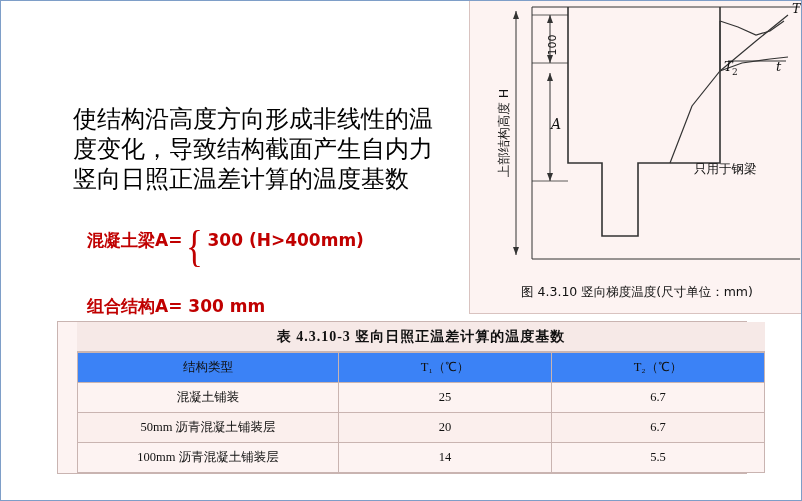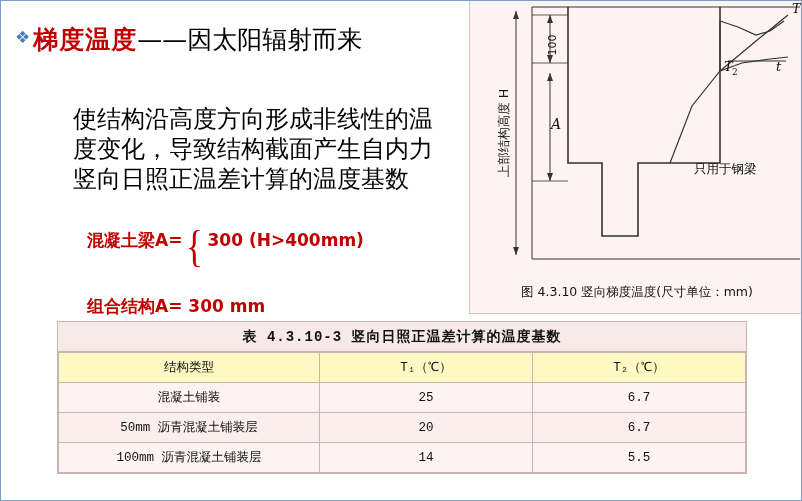--- a/index.html
+++ b/index.html
@@ -150,60 +150,58 @@
     left: 56px;
     top: 320px;
     width: 690px;
     background: #fdf3f2;
     border: 1px solid #c9b4b1;
     box-sizing: border-box;
   }
   table.temp-table {
     width: 100%;
     border-collapse: collapse;
-    font-family: Liberation Mono, monospace;
+    font-family: Liberation Serif, serif;
     font-size: 12.5px;
     color: #111;
+    margin-left: 19px;
   }
   table.temp-table caption {
     caption-side: top;
     padding: 6px 0 5px 0;
     font-size: 14px;
     font-weight: bold;
     color: #111;
     letter-spacing: 1px;
     background: #f6e9e7;
     border-bottom: 1px solid #c9b4b1;
   }
   table.temp-table th,
   table.temp-table td {
     border: 1px solid #c9b4b1;
     text-align: center;
     padding: 6px 4px;
     font-weight: normal;
   }
   table.temp-table thead th {
-    background: #fef9c3;
+    background: #3b82f6;
     font-size: 12.5px;
   }
   table.temp-table td:first-child,
   table.temp-table th:first-child { width: 38%; }
   table.temp-table tbody tr:nth-child(odd) { background: #fdf3f2; }
   table.temp-table tbody tr:nth-child(even) { background: #fbefed; }
 </style>
 </head>
 <body>
 
 <div id="slide">
 
   <div class="left-block">
 
-    <div class="bullet-line">
-      <span class="bullet-mark">❖</span><span class="title-red">梯度温度</span><span class="title-black">——因太阳辐射而来</span>
-    </div>
 
 
     <div class="para">
       <div>使结构沿高度方向形成非线性的温</div>
       <div>度变化，导致结构截面产生自内力</div>
       <div>竖向日照正温差计算的温度基数</div>
     </div>
 
     <div class="formula-wrap">
       <div class="formula-row">

